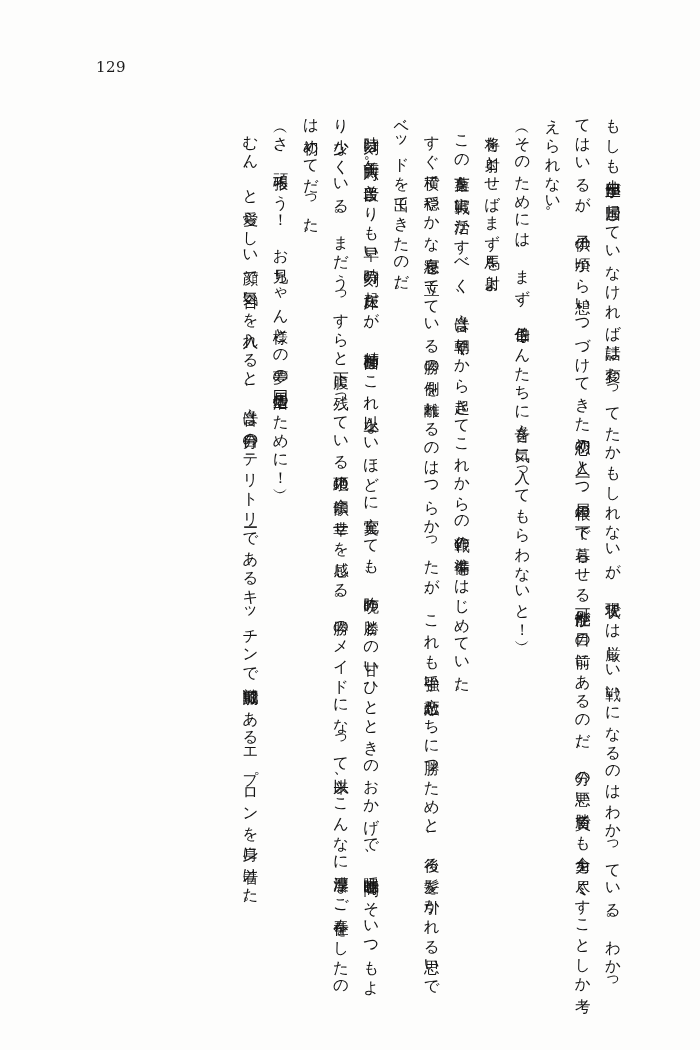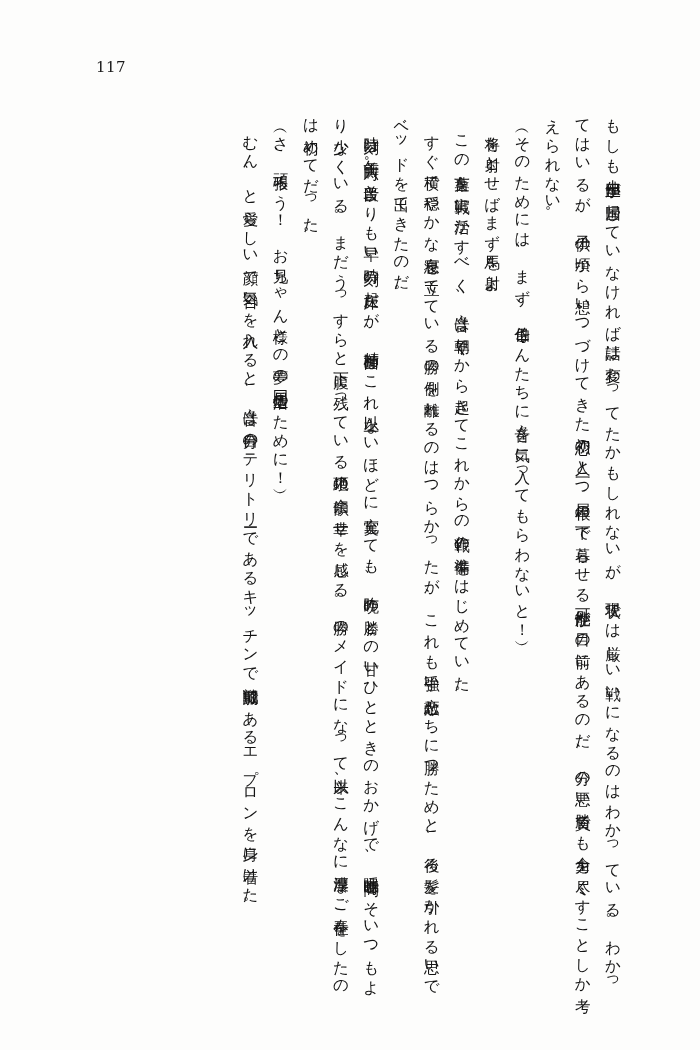--- a/index.html
+++ b/index.html
@@ -47,21 +47,21 @@
   }
   .body-text p.noindent {
     text-indent: 0;
   }
 </style>
 </head>
 <body>
 
 <div class="page">
 
-  <div class="page-number">117</div>
+  <div class="page-number">129</div>
 
   <div class="body-text">
     <p class="noindent">もしも由佳里が帰国していなければ話は変わってたかもしれないが、現状では厳しい戦いになるのはわかっている。わかってはいるが、子供の頃から想いつづけてきた初恋の人と一つ屋根の下で暮らせる可能性が目の前にあるのだ、分の悪い勝負でも全力を尽くすことしか考えられない。</p>
     <p>（そのためには、まず、伯母さんたちに音々を気に入ってもらわないと！）</p>
     <p>将を射とせばまず馬を射よ。</p>
     <p>この言葉を実戦に活かすべく、音々は朝早くから起きてこれからの作戦の準備をはじめていた。</p>
     <p>すぐ横で穏やかな寝息を立てている勝の側を離れるのはつらかったが、これも手強い恋敵たちに勝つためと、後ろ髪を引かれる思いでベッドを出てきたのだ。</p>
     <p>時刻は午前六時。普段よりも早い時刻の起床だが、精神面はこれ以上ないほどに充実しても、昨晩の勝との甘いひとときのおかげで、睡眠時間こそいつもより少なくいる。まだうっすらと下腹に残っている絶頂の余韻に幸せを感じる。勝のメイドになって以来、こんなに濃厚なご奉仕をしたのは初めてだった。</p>
     <p>（さ、頑張ろう！　お兄ちゃん様との夢の同居生活のために！）</p>
     <p>むん、と愛らしい顔で気合いを入れると、音々は自分のテリトリーであるキッチンで戦闘服であるエプロンを身に着けた。</p>

